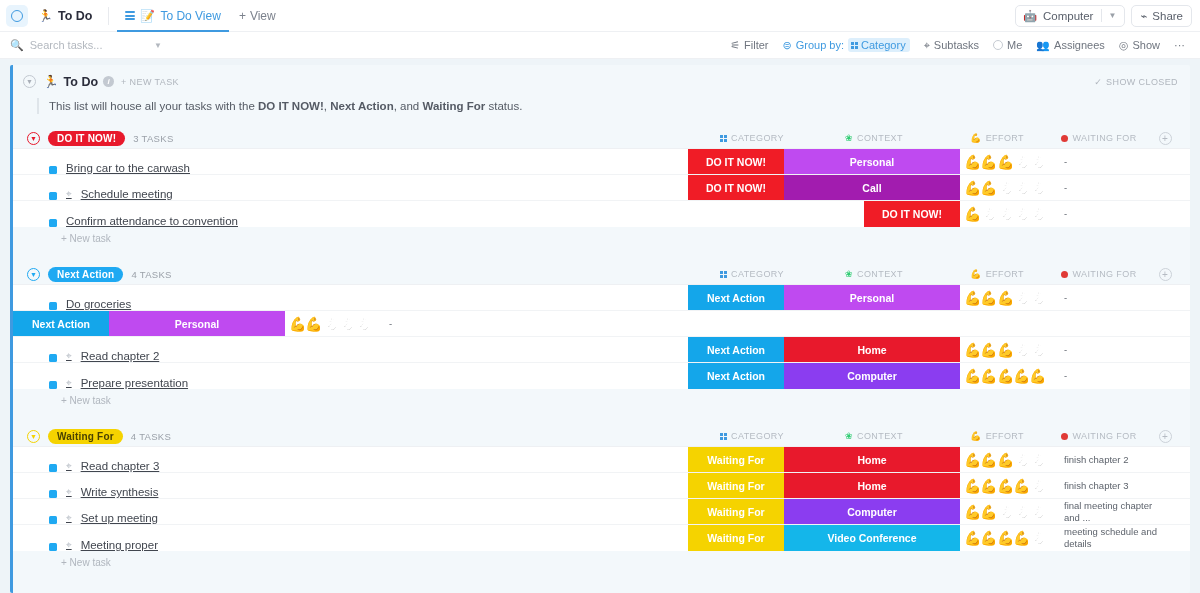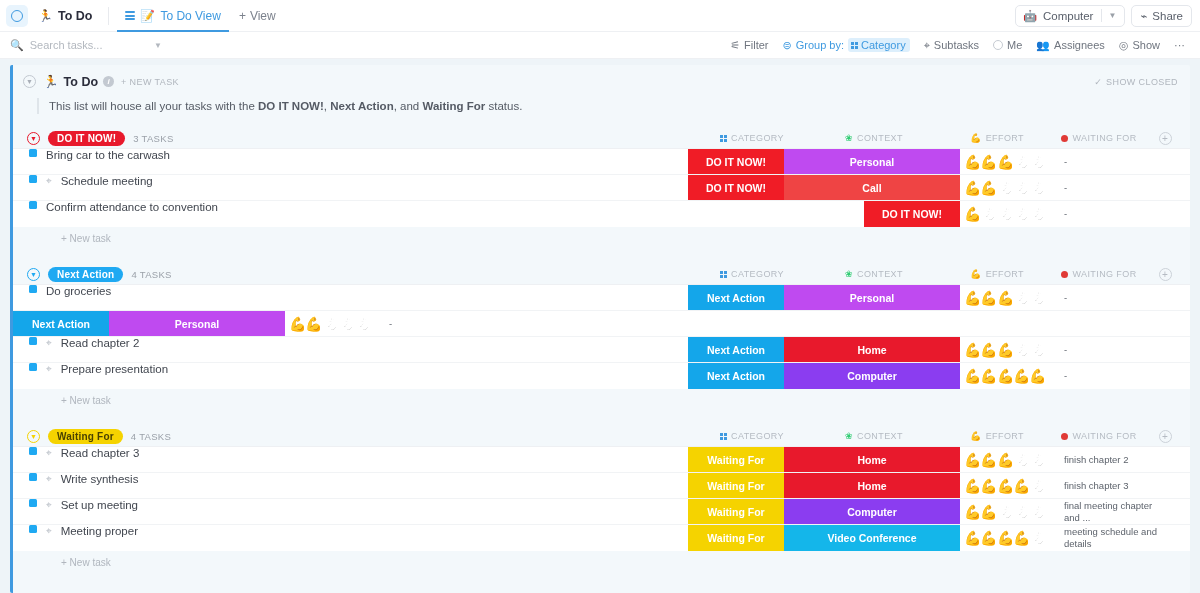--- a/index.html
+++ b/index.html
@@ -208,24 +208,24 @@
   .rows { background: #fff; border-top: 1px solid #eef0f3; }
   .trow {
     display: flex; align-items: stretch;
     border-bottom: 1px solid #f1f3f5;
     background: #fff;
     min-height: 26px;
   }
   .trow:last-of-type { border-bottom: none; }
   .t-name {
     flex: 1;
-    display: flex; align-items: flex-start; gap: 9px;
-    padding-left: 16px;
+    display: flex; align-items: flex-end; gap: 9px;
+    padding-left: 36px;
     font-size: 11.5px; color: #41464f;
-    overflow: hidden; white-space: nowrap;
+    overflow: hidden; white-space: nowrap; text-decoration: underline;
   }
   .t-sq {
     width: 8px; height: 8px; background: #1fa9f2; border-radius: 1.5px; flex: none;
   }
   .t-sub { color: #b8bec6; font-size: 10px; flex:none; }
 
   .cell {
     display: flex; align-items: center; justify-content: center;
     font-size: 10.5px; font-weight: bold; color: #fff;
     flex: none;
@@ -409,21 +409,21 @@
               <div class="cell c-wait">-</div>
               <div class="cell c-plus"></div>
             </div>
             <div class="trow">
               <div class="t-name">
                 <span class="t-sq"></span>
                 <span class="t-sub">⌖</span>
                 <span>Schedule meeting</span>
               </div>
               <div class="cell c-cat" style="background:#f01c26;color:#ffffff">DO IT NOW!</div>
-              <div class="cell c-ctx" style="background:#ef4444;color:#ffffff">Call</div>
+              <div class="cell c-ctx" style="background:#a21caf;color:#ffffff">Call</div>
               <div class="cell c-eff">
                 <span class="eff">💪</span>
                 <span class="eff">💪</span>
                 <span class="eff off">💪</span>
                 <span class="eff off">💪</span>
                 <span class="eff off">💪</span>
               </div>
               <div class="cell c-wait">-</div>
               <div class="cell c-plus"></div>
             </div>

